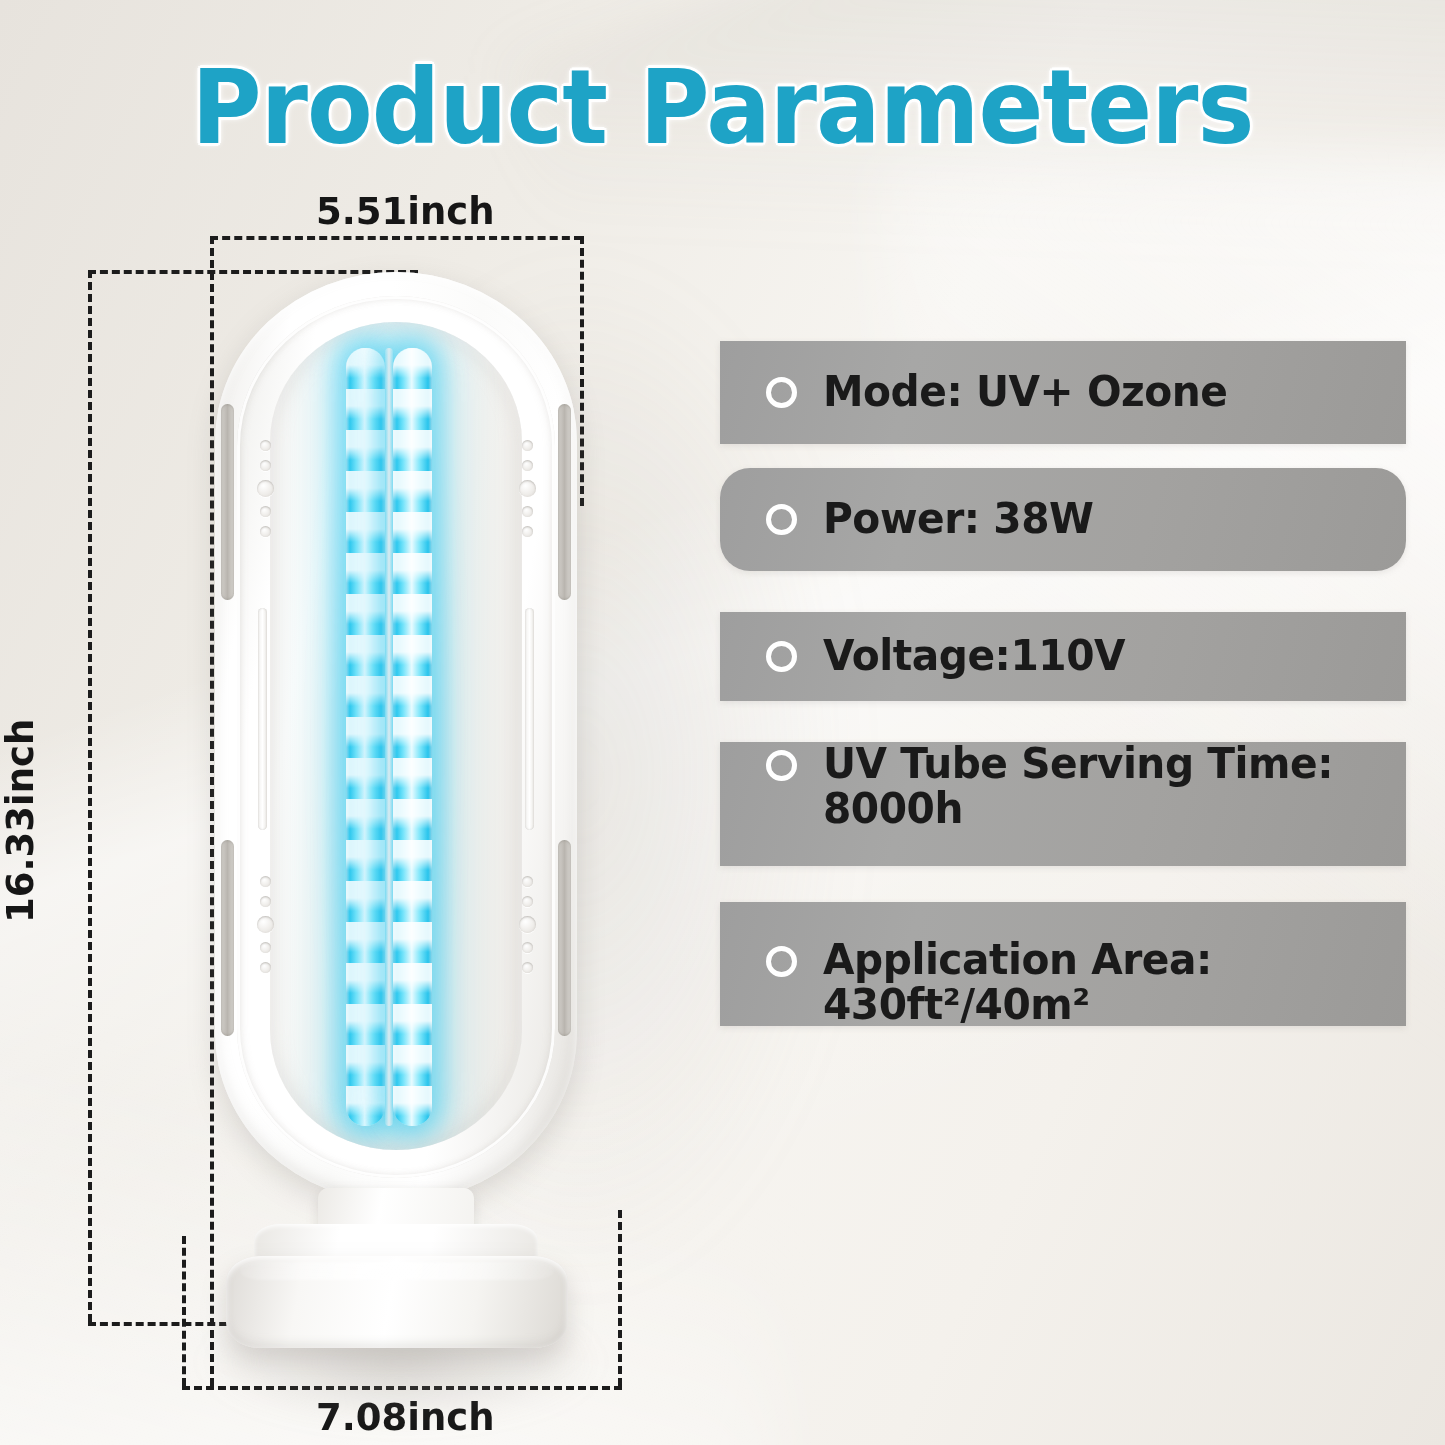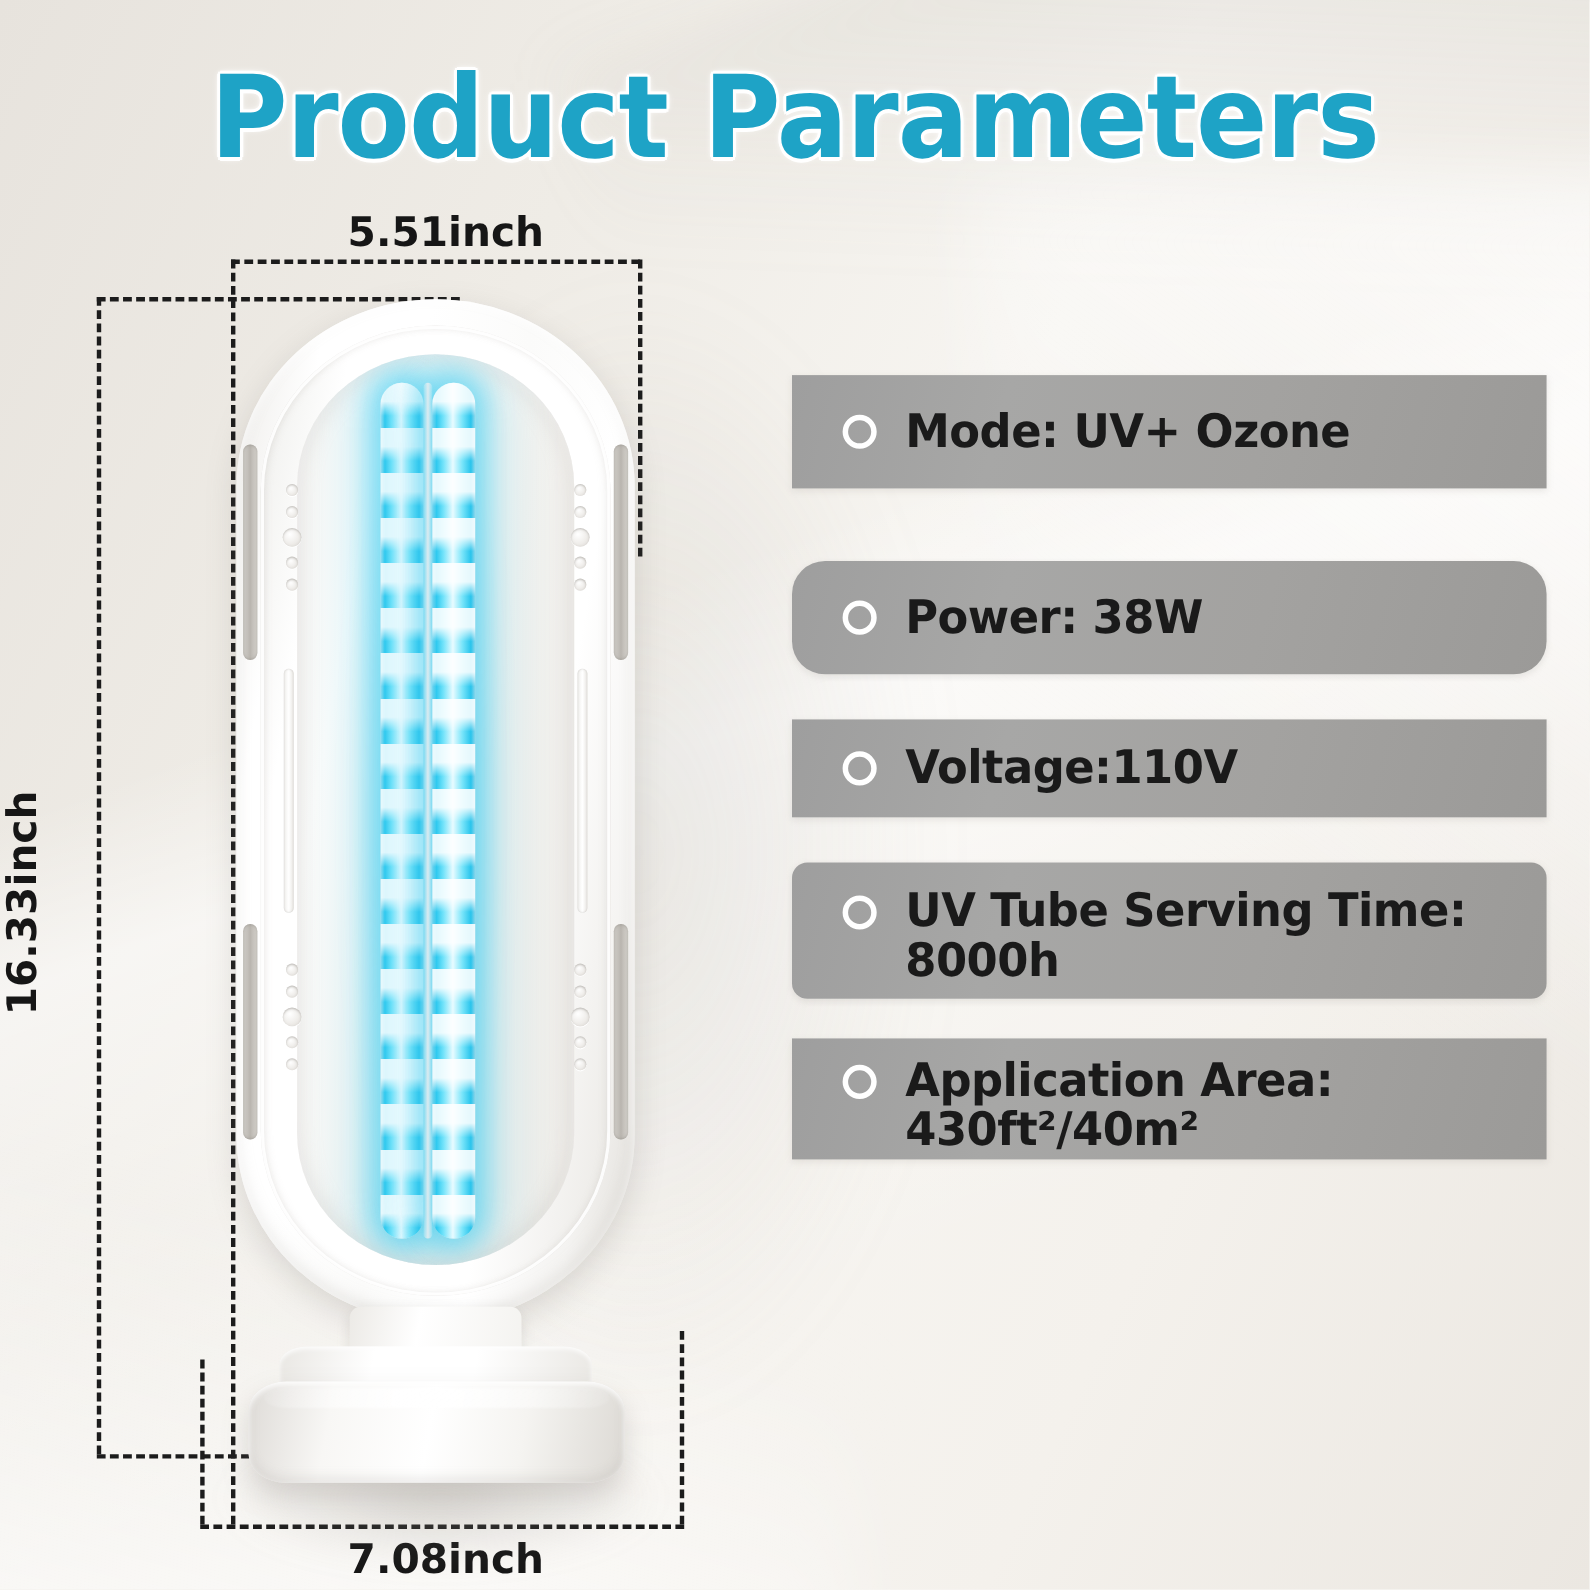--- a/index.html
+++ b/index.html
@@ -315,42 +315,42 @@
     </div>
 
     <div id="neck"></div>
     <div id="base-top"></div>
     <div id="base-body"></div>
     <div id="base-lip"></div>
   </div>
 
   <div id="params">
 
-    <div class="bar" style="height:103px;margin-bottom:66px;">
+    <div class="bar" style="height:103px;margin-bottom:24px;">
       <span class="bullet"></span>
       <span class="bar-text">Mode: UV+ Ozone</span>
     </div>
 
     <div class="bar" style="height:103px;margin-bottom:41px;border-radius:30px;">
       <span class="bullet"></span>
       <span class="bar-text">Power: 38W</span>
     </div>
 
     <div class="bar" style="height:89px;margin-bottom:41px;">
       <span class="bullet"></span>
       <span class="bar-text">Voltage:110V</span>
     </div>
 
 
-    <div class="bar" style="height:124px;margin-bottom:36px;align-items:flex-start;padding-top:22px;border-radius:14px;">
+    <div class="bar" style="height:124px;margin-bottom:36px;align-items:flex-start;">
       <span class="bullet" style="margin-top:8px;"></span>
       <span class="bar-text">UV Tube Serving Time:
 8000h</span>
     </div>
 
-    <div class="bar" style="height:110px;align-items:flex-start;padding-top:16px;">
+    <div class="bar" style="height:124px;align-items:flex-start;padding-top:36px;">
       <span class="bullet" style="margin-top:8px;"></span>
       <span class="bar-text"> Application Area:
 430ft²/40m²</span>
     </div>
 
   </div>
 </div>
 
 </body></html>

